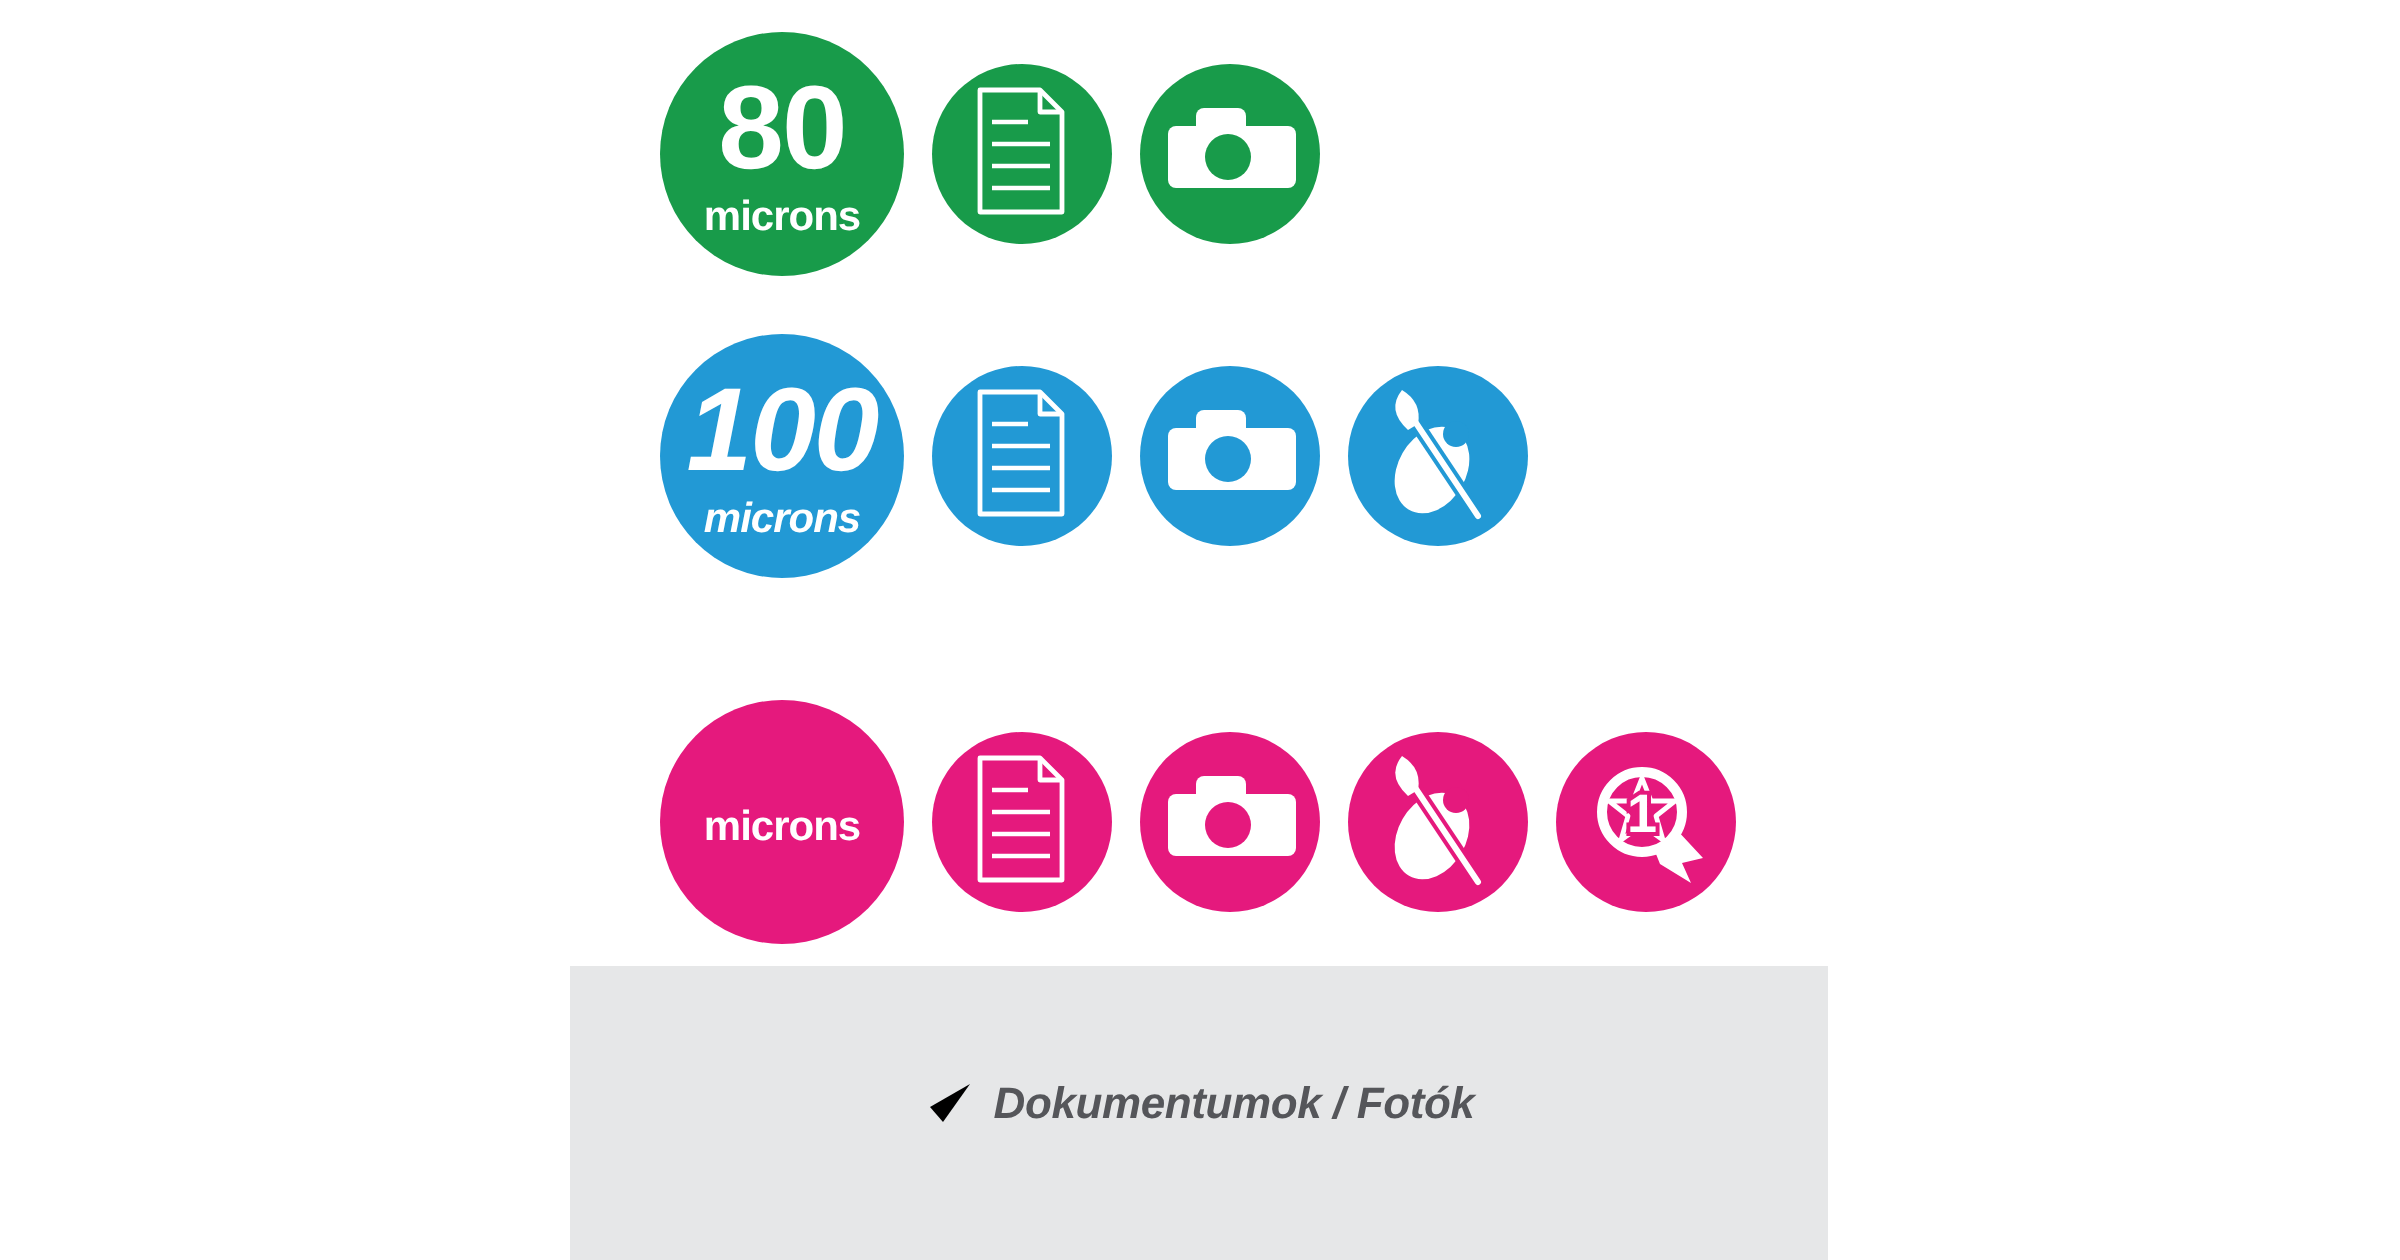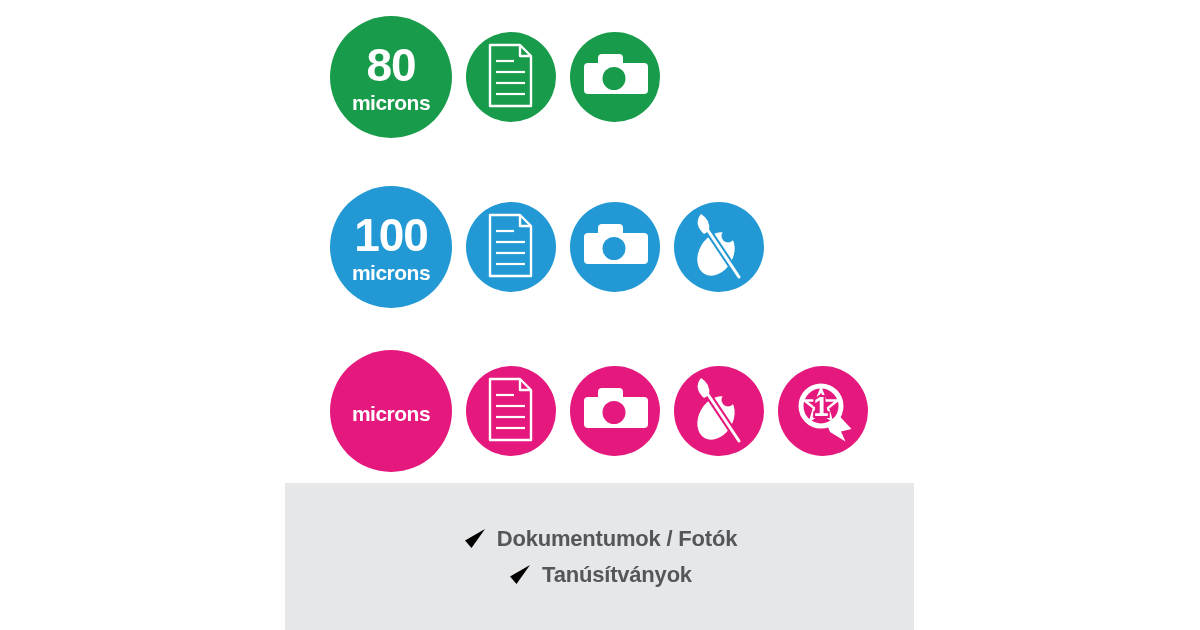--- a/index.html
+++ b/index.html
@@ -7,34 +7,34 @@
     width: 1200px; height: 630px;
     background: var(--page_bg, #ffffff);
     font-family: "Liberation Sans", sans-serif;
     position: relative; overflow: hidden;
   }
   .canvas { position: absolute; inset: 0; }
 
   
   .row { position: absolute; left: 330px; height: 122px; display: flex; align-items: center; gap: 14px; }
   .row-1 { top: 16px; }
-  .row-2 { top: 186px; }
+  .row-2 { top: 167px; font-style: italic; }
   .row-3 { top: 350px; }
   .row.green { --c: var(--green, #189b4a); }
   .row.blue  { --c: var(--blue, #2299d5); }
   .row.pink  { --c: var(--pink, #e5197d); }
 
   .big-circle {
     width: 122px; height: 122px; border-radius: 50%;
     background: var(--c); flex: 0 0 auto;
     display: flex; flex-direction: column; align-items: center; justify-content: center;
     color: #fff;
   }
   .big-circle .value {
-    font-size: 46px; font-weight: 700; line-height: 1; letter-spacing: -1px;
+    font-size: 59px; font-weight: 700; line-height: 1; letter-spacing: -1px;
   }
   .big-circle .unit {
     font-size: 21px; font-weight: 700; line-height: 1; margin-top: 4px; letter-spacing: -0.5px;
   }
 
   .icon-circle {
     width: 90px; height: 90px; border-radius: 50%;
     background: var(--c); flex: 0 0 auto;
   }
   .icon-circle svg { display: block; width: 90px; height: 90px; }
@@ -43,20 +43,21 @@
     font-family: "Liberation Sans", sans-serif;
     font-weight: 700;
   }
 
   
   .band {
     position: absolute; left: 285px; top: 483px; width: 629px; height: 147px;
     background: var(--band_bg, #e6e7e8);
     display: flex; flex-direction: column; align-items: center; justify-content: center;
     gap: 10px;
+    font-style: italic;
   }
   .legend-line { display: flex; align-items: center; gap: 30px; }
   .legend-item { display: inline-flex; align-items: center; gap: 9px; }
   .legend-item .label {
     color: var(--legend_text, #55565a);
     font-size: 22px; font-weight: 700; letter-spacing: -0.2px;
   }
   .check { width: 26px; height: 26px; flex: 0 0 auto; }
 </style>
 </head>
@@ -174,22 +175,16 @@
   <section class="band">
     <div class="legend-line">
       <span class="legend-item">
         <svg class="check" viewBox="0 0 26 26">
             <use href="#sym-check"></use>
           </svg>
         <span class="label">Dokumentumok / Fotók</span>
       </span>
     </div>
     <div class="legend-line">
-      <span class="legend-item">
-        <svg class="check" viewBox="0 0 26 26">
-            <use href="#sym-check"></use>
-          </svg>
-        <span class="label">Tanúsítványok</span>
-      </span>
     </div>
   </section>
 
 </main>
 
 </body></html>

